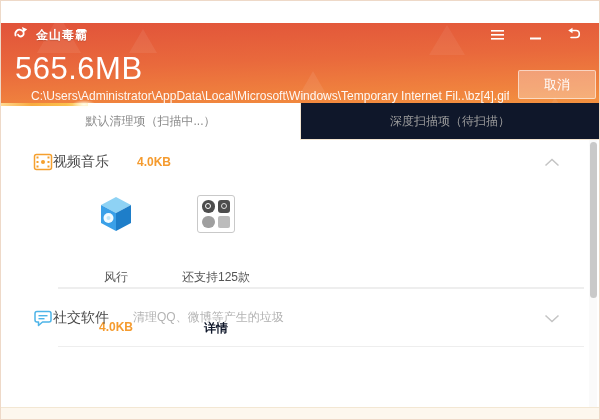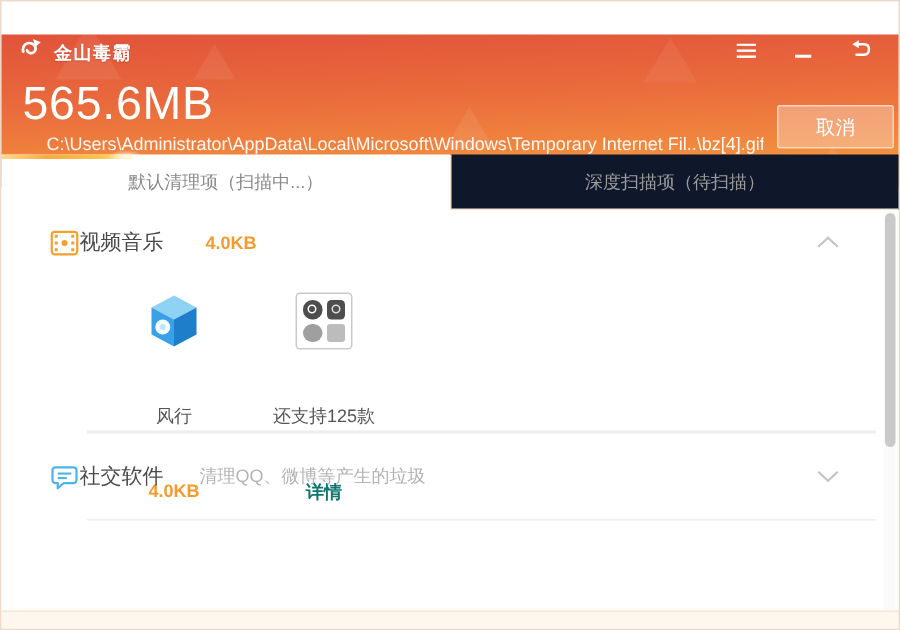--- a/index.html
+++ b/index.html
@@ -80,21 +80,21 @@
   .g4 { background:#bcbcbc; border-radius:2px; }
 
   
   .scrollbar-track { position:absolute; top:0; bottom:0; right:2px; width:8px; background:rgba(0,0,0,.02); }
   .scrollbar-thumb { position:absolute; top:2px; right:0; width:7px; height:156px; background:#c9c9c9; border-radius:4px; cursor:pointer; }
 
   
   .footer { position:absolute; left:0; right:0; bottom:0; height:12px; background:#fdf7ee; border-top:1px solid #f3e7d3; }
 
   .c-orange { color:#f59b2e; }
-  .c-green  { color:#0f766e; }
+  .c-green  { color:#0f172a; }
 </style>
 </head>
 <body>
 
 <div class="window">
 
   <div class="chrome">
     <i class="tri tri1"></i>
     <i class="tri tri2"></i>
     <i class="tri tri3"></i>

